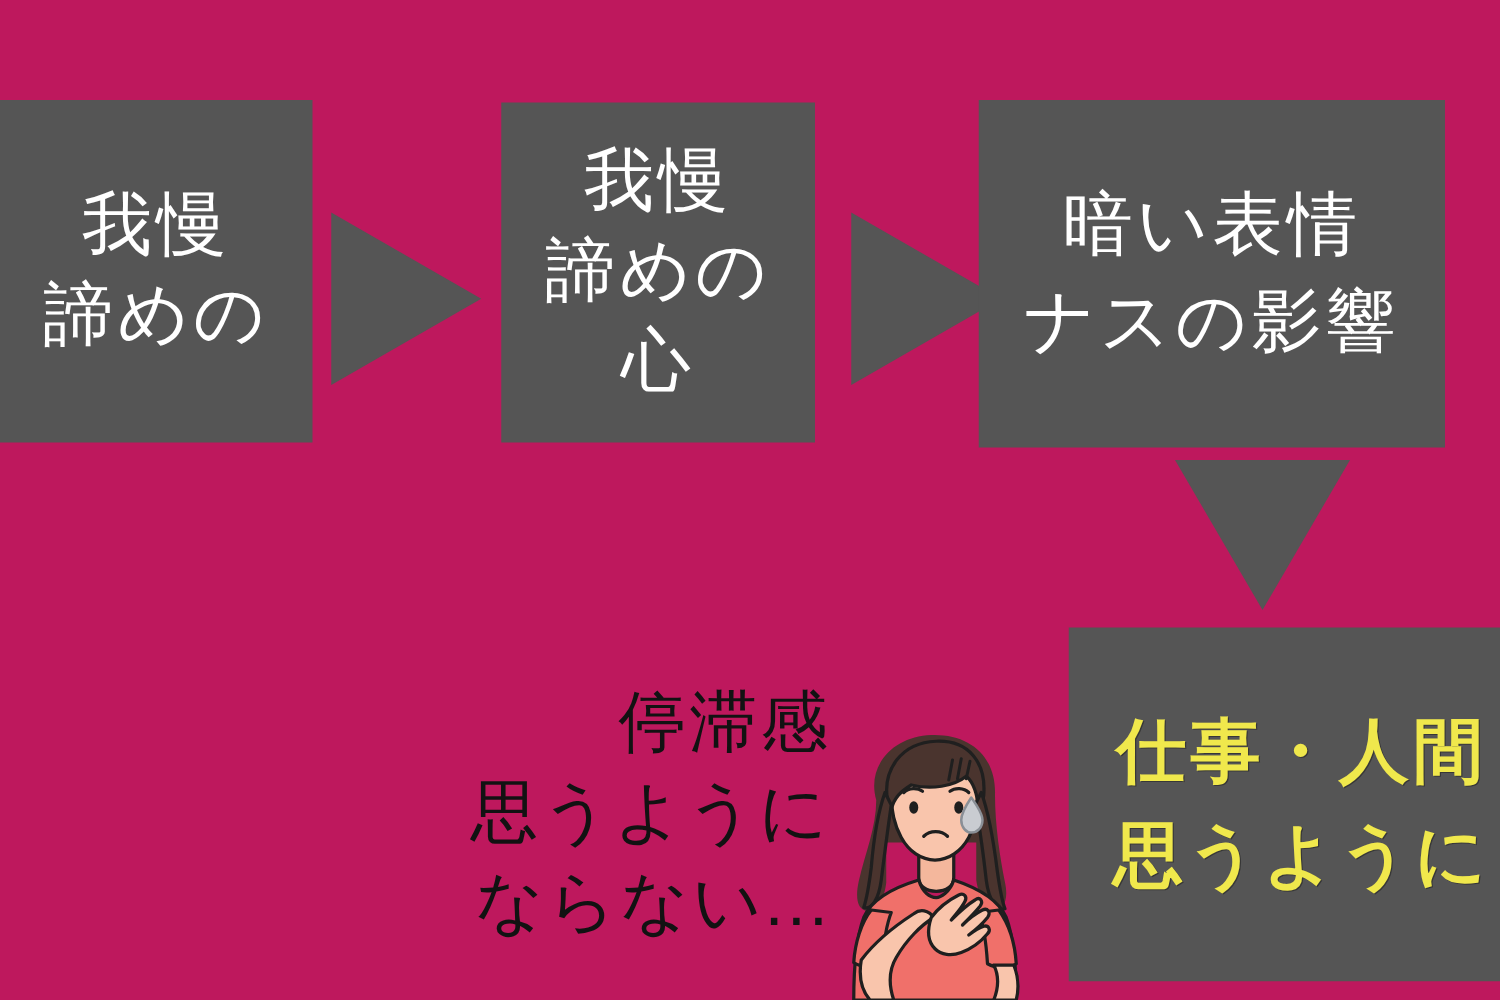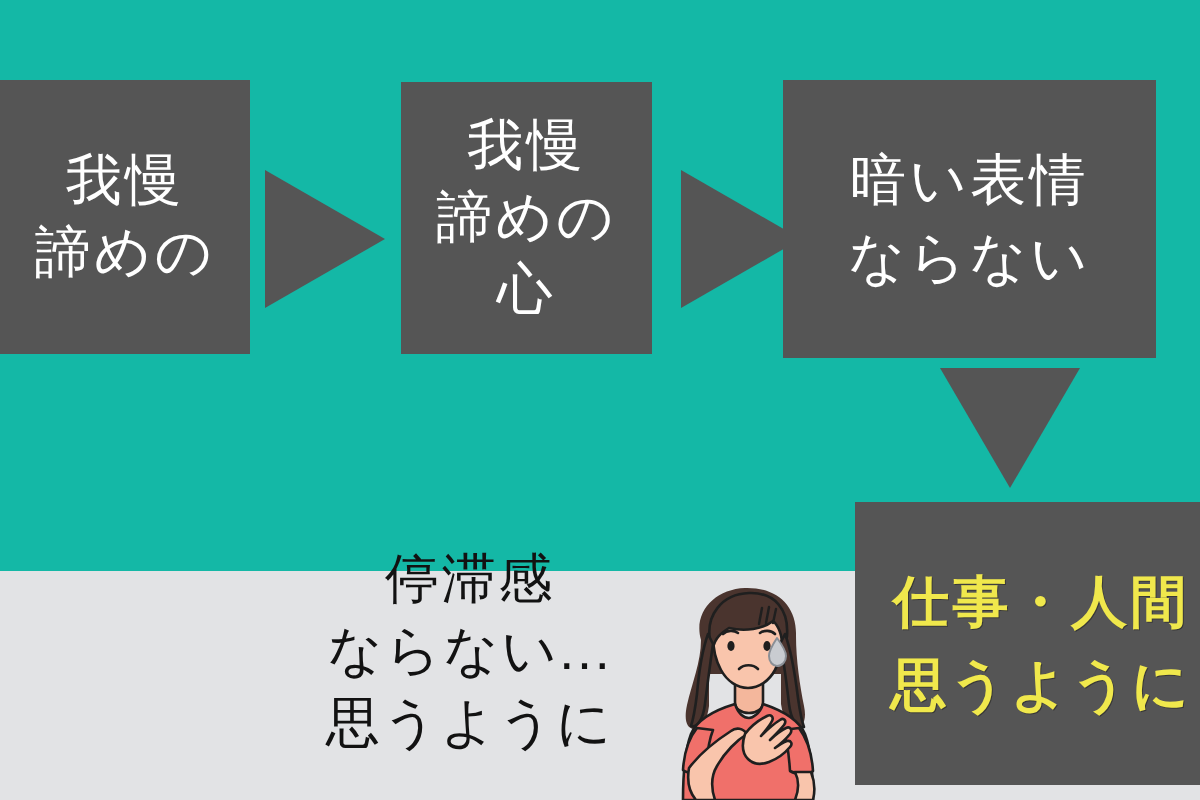--- a/index.html
+++ b/index.html
@@ -9,22 +9,22 @@
   body {
     width: 1200px;
     height: 800px;
     background: #e2e3e5;
     font-family: "Liberation Serif", "DejaVu Serif", serif;
     overflow: hidden;
   }
   #canvas {
     position: relative;
     width: 1200px;
-    height: 571px;
-    background: #14b8a6;
+    height: 800px;
+    background: #be185d;
   }
 
   
   .box {
     position: absolute;
     background: #555555;
     display: flex;
     flex-direction: column;
     align-items: center;
     justify-content: center;
@@ -83,21 +83,21 @@
     border-width: 120px 70px 0 70px;
     border-color: #555555 transparent transparent transparent;
   }
 
   
   #caption-block {
     position: absolute;
     left: 275px;
     top: 543px;
     width: 390px;
-    text-align: center;
+    text-align: right;
     color: #121212;
     font-family: "Liberation Sans", "DejaVu Sans", sans-serif;
   }
   #caption-block .cline {
     display: block;
     font-size: 54px;
     line-height: 1.33;
     letter-spacing: 0.05em;
     white-space: nowrap;
   }
@@ -126,34 +126,34 @@
   <div class="box" id="box-nagare-2">
     <span class="line">我慢</span>
     <span class="line">諦めの</span>
     <span class="line">心</span>
   </div>
 
   <div class="arrow-right" id="arrow-2"></div>
 
   <div class="box" id="box-nagare-3">
     <span class="line">暗い表情</span>
-    <span class="line">ならない</span>
+    <span class="line">ナスの影響</span>
   </div>
 
   <div id="arrow-3"></div>
 
   <div class="box" id="box-impact">
     <span class="line">仕事・人間</span>
     <span class="line">思うように</span>
   </div>
 
   <div id="caption-block">
     <span class="cline">停滞感</span>
+    <span class="cline">思うように</span>
     <span class="cline">ならない...</span>
-    <span class="cline">思うように</span>
   </div>
 
   <div id="illustration">
     <svg viewBox="0 0 180 222" width="180" height="222" xmlns="http://www.w3.org/2000/svg">
       <g stroke="#1f1f1f" stroke-width="2.6" stroke-linecap="round" stroke-linejoin="round">
 
         <path d="M38 62 C30 34 52 11 82 10 C114 9 134 28 133 58
                  C133 82 137 108 141 128 C144 142 140 150 132 150
                  C126 150 120 140 118 126
                  L118 96 L46 96 L46 128

